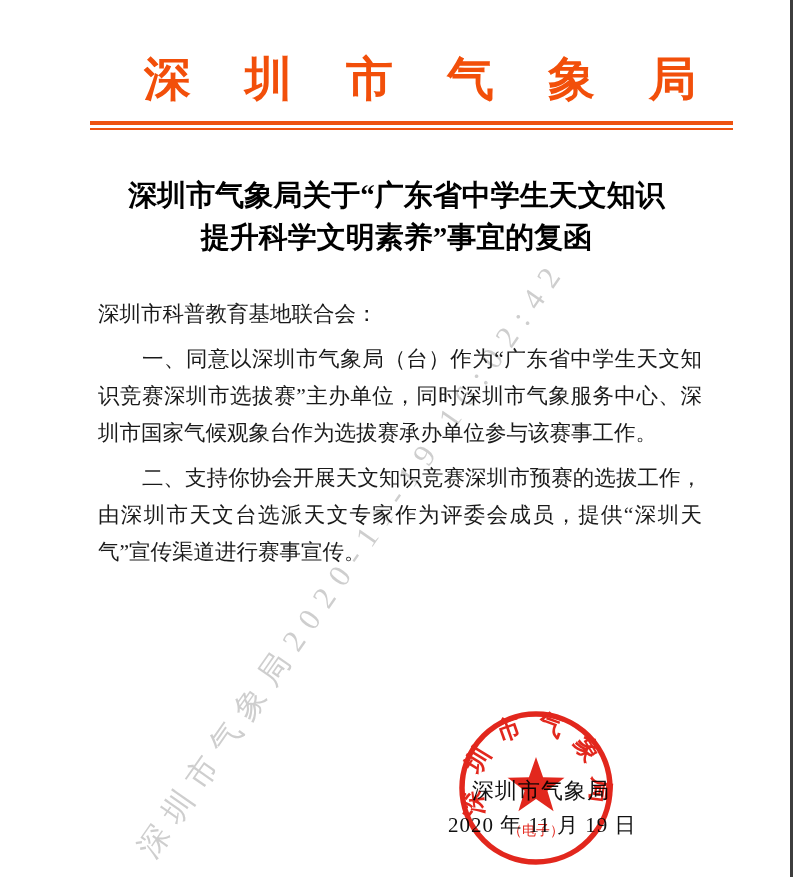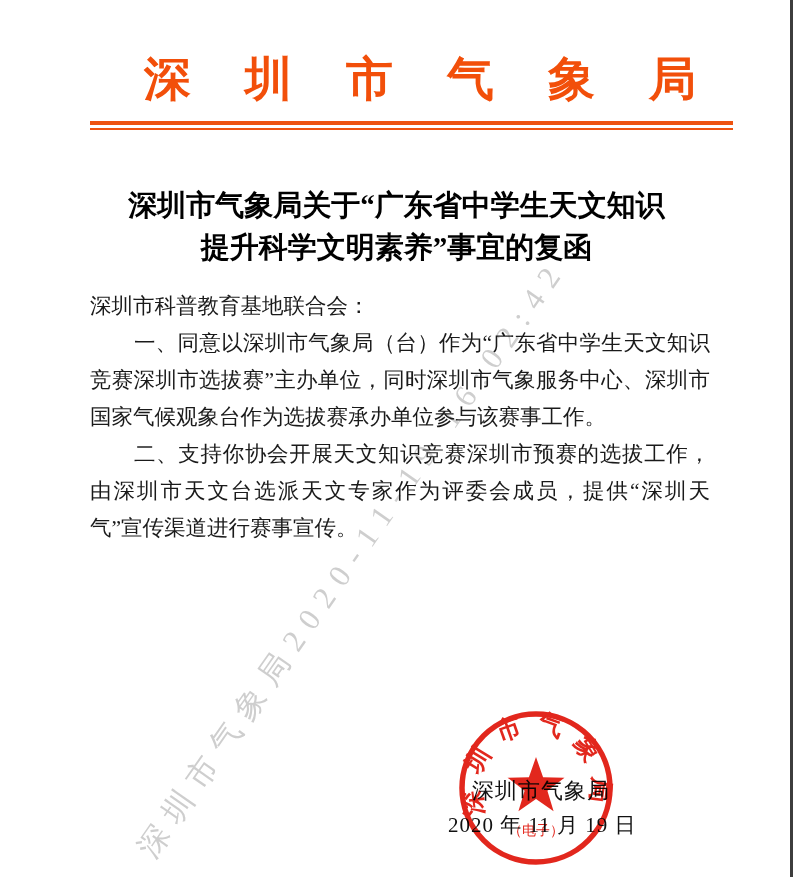--- a/index.html
+++ b/index.html
@@ -36,37 +36,37 @@
     letter-spacing:54px;
     text-indent:54px;
     white-space:nowrap;
     z-index:1;
   }
   .rules { position:absolute; left:90px; top:121px; width:643px; z-index:1; }
   .rule-thick { height:0; border-top:4px solid #ee5310; }
   .rule-thin  { height:0; border-top:2px solid #ee5310; margin-top:3px; }
   .doc-title {
     position:absolute;
-    left:60px; top:184px; width:673px;
+    left:60px; top:174px; width:673px;
     text-align:center;
     font-size:29px;
     font-weight:bold;
     line-height:42px;
     color:#000;
     z-index:1;
   }
   .body-text {
     position:absolute;
     left:90px; top:288px; width:620px;
     font-size:21.5px;
     line-height:37px;
     text-align:justify;
     z-index:1;
   }
-  .body-text p { margin:0; }
+  .body-text p { margin:8px; }
   .body-text p.indent { text-indent:44px; }
   .sign-name {
     position:absolute;
     left:472px; top:776px;
     font-size:22px;
     letter-spacing:1px;
     color:#111;
     z-index:2;
   }
   .sign-date {

